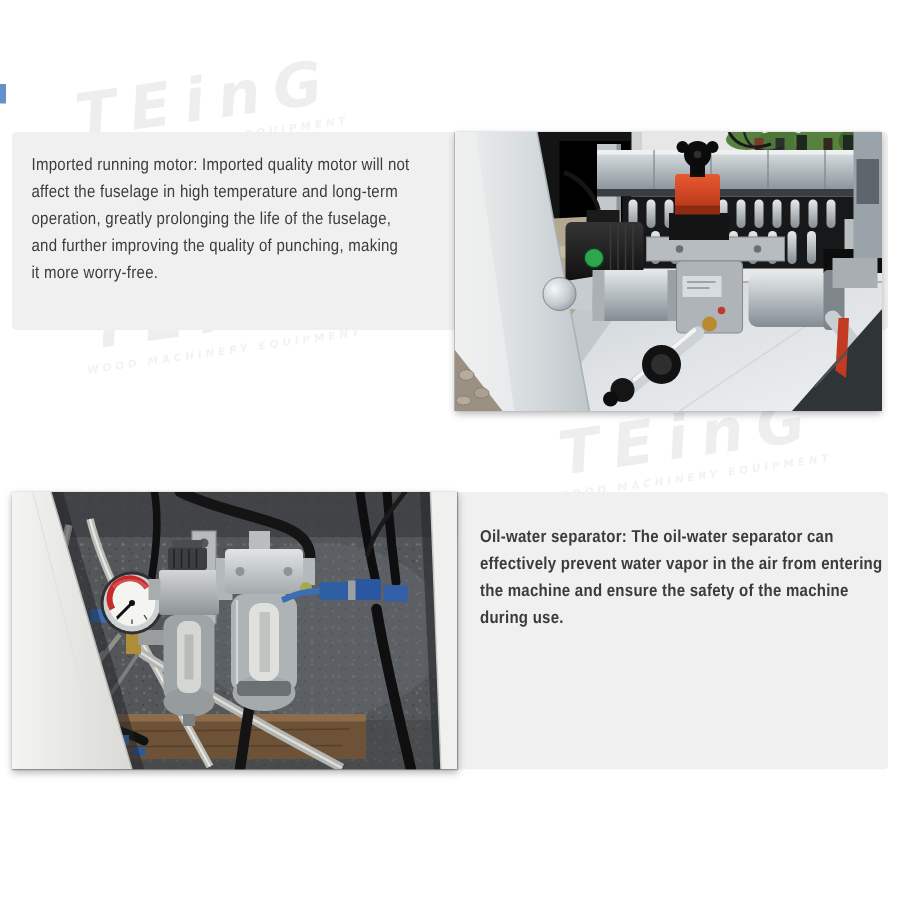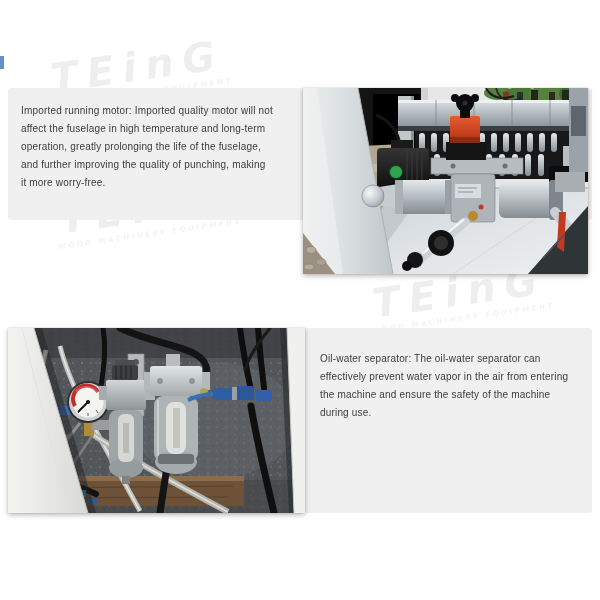--- a/index.html
+++ b/index.html
@@ -15,21 +15,21 @@
     font-family:"DejaVu Sans",sans-serif;font-style:italic;font-weight:bold;
   }
   .wm-text{font-size:40px;letter-spacing:9px;color:rgba(125,125,128,0.13);line-height:1;}
   .wm-sub{font-size:7px;letter-spacing:2.6px;color:rgba(125,125,128,0.10);margin-top:3px;}
   
   .panel{
     position:absolute;left:8px;width:584px;background:var(--panel-bg,#f0f0f0);
     border-radius:3px;
   }
   .panel-top{top:88px;height:132px;}
-  .panel-bottom{top:328px;height:185px;}
+  .panel-bottom{top:328px;height:185px;font-weight:bold;}
   
   .text-block{
     position:absolute;color:var(--text-color,#3b3b3b);
     font-size:11.5px;line-height:18px;white-space:nowrap;
     transform:scaleX(0.87);transform-origin:0 0;letter-spacing:0.2px;
   }
   .text-block-top{left:13px;top:13px;}
   .text-block-bottom{left:312px;top:21px;}
   
   .photo{

